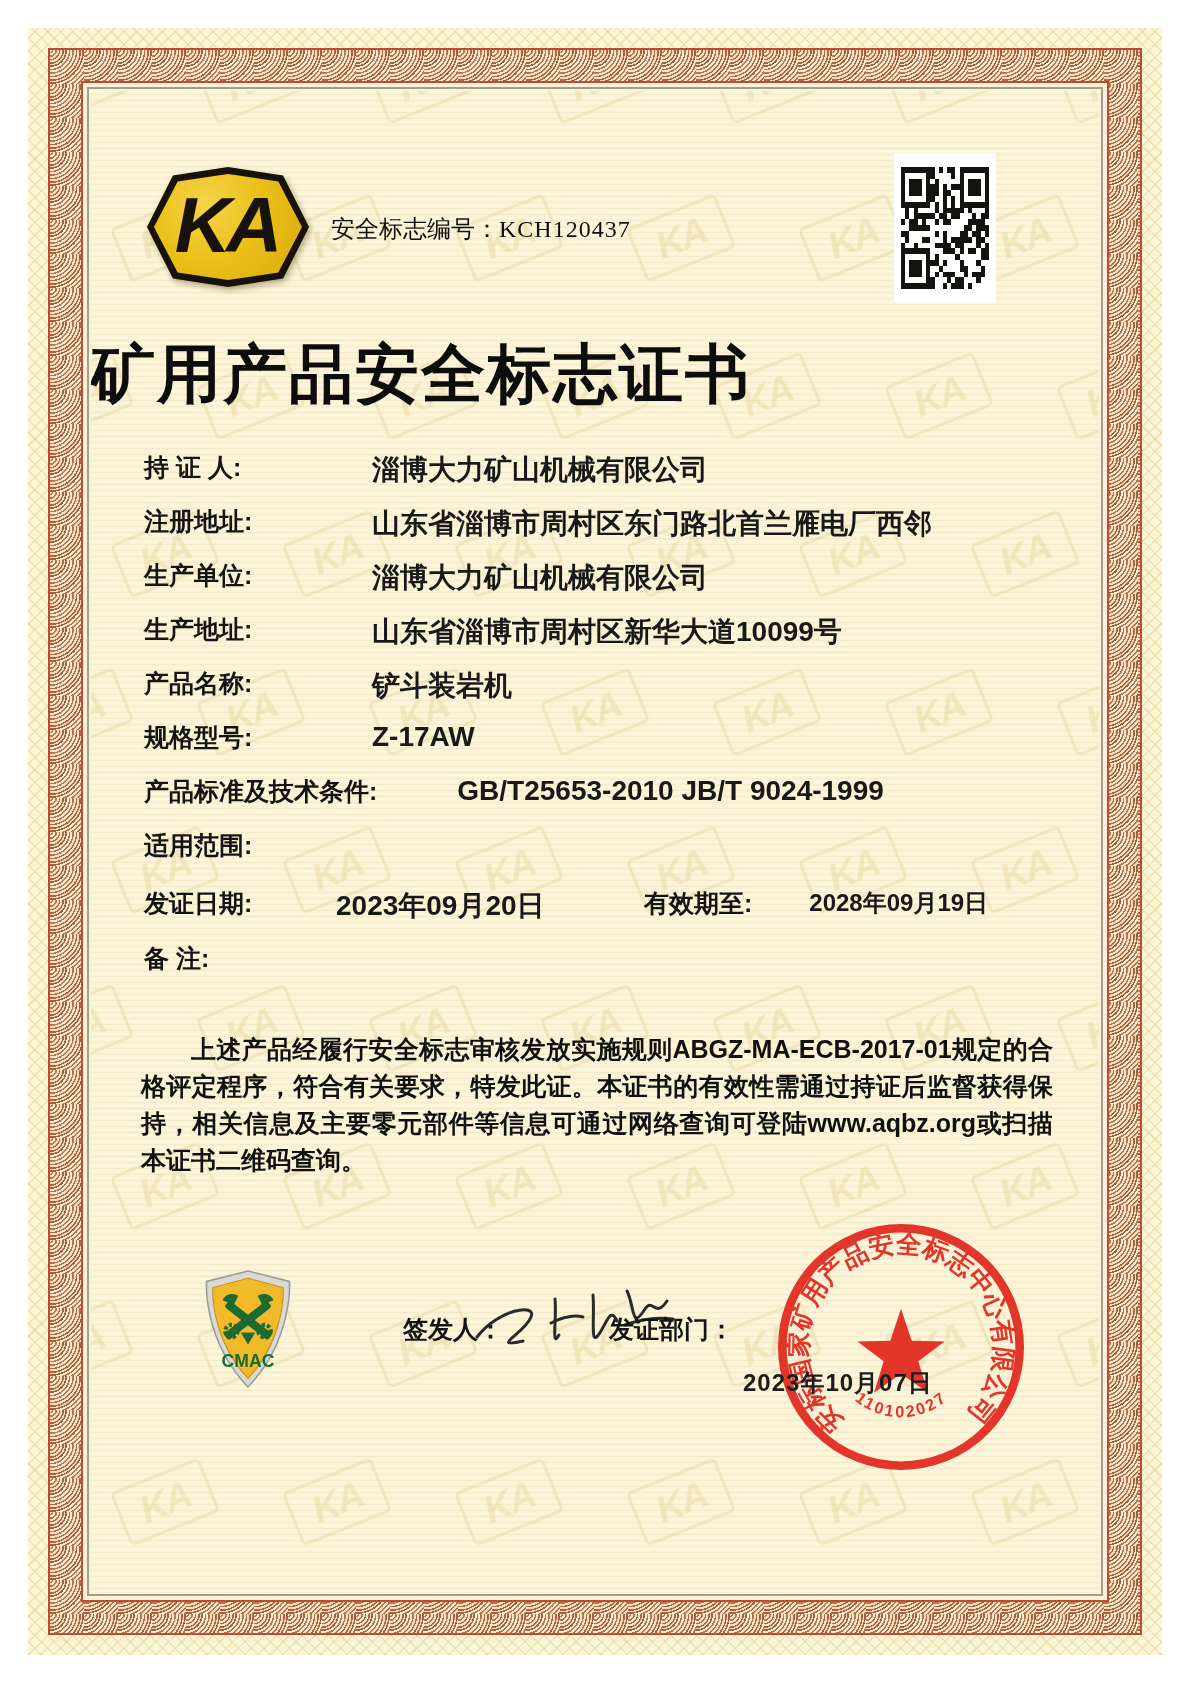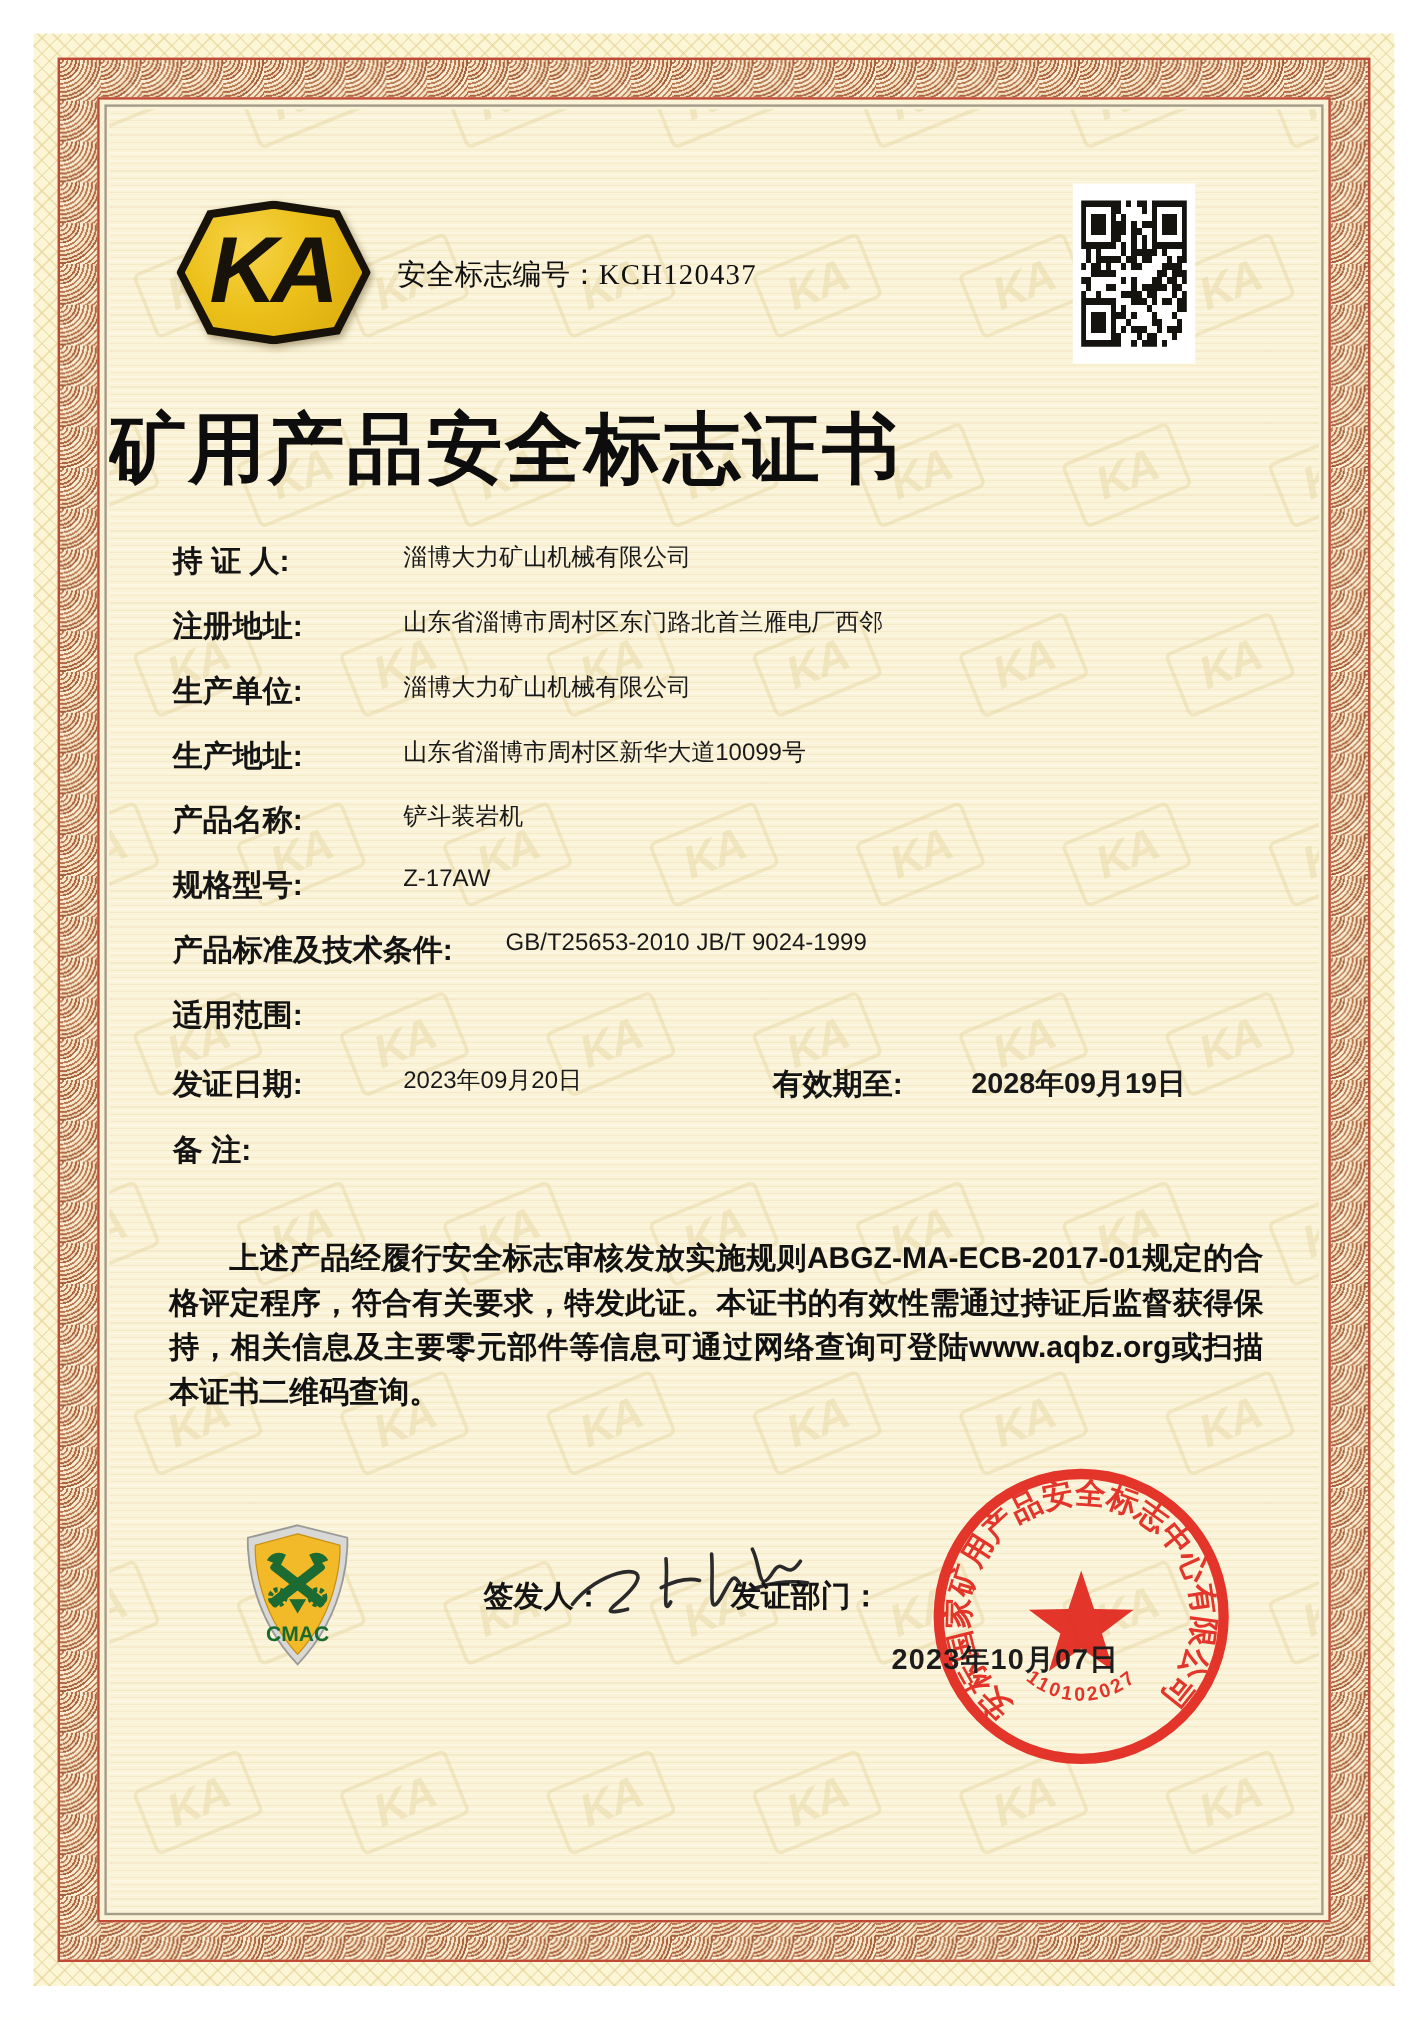--- a/index.html
+++ b/index.html
@@ -78,23 +78,23 @@
     background:#ffffff; display:flex; align-items:center; justify-content:center; }
   .qr-box svg { width:88px; height:122px; }
 
   
   .doc-title { position:absolute; left:0; right:0; top:240px; 
     font-size:64px; font-weight:700; color:#0d0d0d; letter-spacing:2px;
     font-family:"Liberation Serif", serif; }
 
   
   .fields { position:absolute; left:53px; top:360px; right:40px; }
-  .frow { height:54px; display:flex; align-items:flex-start; }
+  .frow { height:54px; display:flex; align-items:flex-start;gap:36px; }
   .flabel { font-size:25px; font-weight:700; color:#141414; min-width:140px; white-space:nowrap; }
-  .fvalue { font-size:20px; font-weight:400; color:#191919; margin-left:52px; white-space:nowrap; }
+  .fvalue { font-size:28px; font-weight:700; color:#191919; margin-left:52px; white-space:nowrap; }
   .frow.wide .flabel { min-width:0; }
   .frow.wide .fvalue { margin-left:44px; }
 
   .issue-row { position:absolute; left:53px; top:796px; display:flex; align-items:flex-start; }
   .issue-row .flabel { min-width:140px; }
   .issue-row .fvalue { margin-left:52px; min-width:220px; }
   .issue-row .flabel2 { font-size:25px; font-weight:700; color:#141414; margin-left:88px; white-space:nowrap; }
   .issue-row .fvalue2 { font-size:24px; font-weight:700; color:#191919; margin-left:57px; white-space:nowrap; }
 
   .remark-row { position:absolute; left:53px; top:851px; display:flex; }

